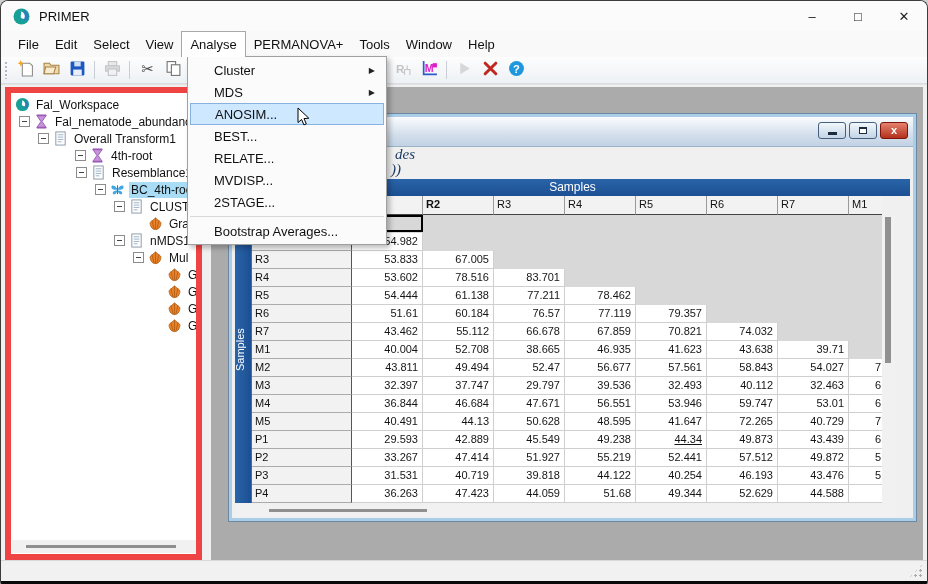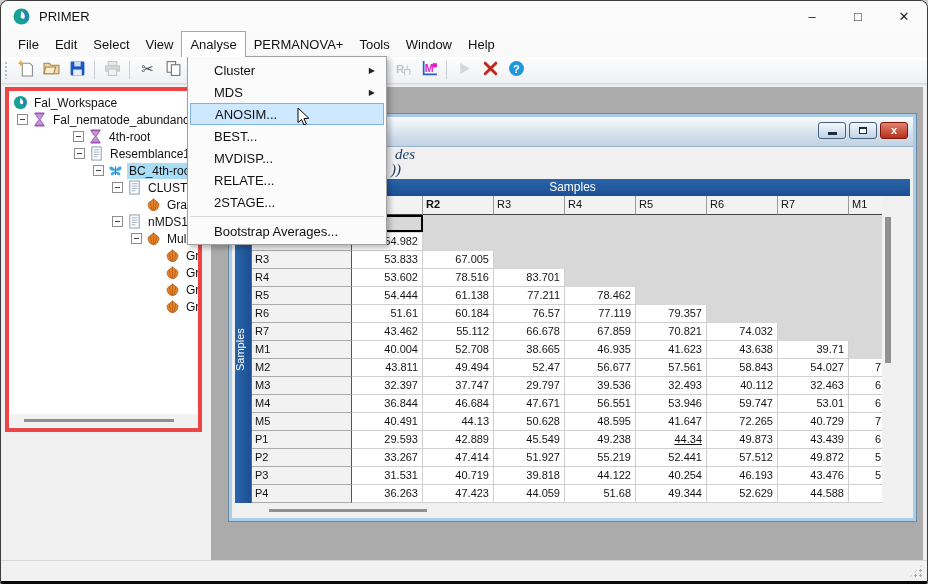--- a/index.html
+++ b/index.html
@@ -19,21 +19,21 @@
   .menu-item.open{background:#ffffff;border:1px solid #a8a8a8;border-bottom:none;z-index:901;}
   
   .toolbar{position:absolute;left:0;top:56px;width:100%;height:27px;background:linear-gradient(#fdfdfd,#eef1f5);border-bottom:1px solid #d9dde2;display:flex;align-items:center;padding-left:3px;}
   .tgrip{width:5px;height:18px;margin-right:3px;background-image:radial-gradient(circle,#b3b9c2 1px,transparent 1.2px);background-size:4px 4px;}
   .tbtn{width:24px;height:24px;margin:0 1px;border:none;background:transparent;display:flex;align-items:center;justify-content:center;padding:0;}
   .tbtn svg{width:17px;height:17px;}
   .tsep{width:1px;height:18px;background:#c9ced6;margin:0 4px;}
   .tspacer{width:178px;}
   
   .main{position:absolute;left:0;top:83px;width:100%;height:477px;background:#f0f0f0;border-top:1px solid #e3e3e3;}
-  .tree-panel{position:absolute;left:4px;top:2px;width:197px;height:345px;background:#fff;border:4px solid #ef4444;overflow:hidden;}
+  .tree-panel{position:absolute;left:4px;top:2px;width:197px;height:473px;background:#fff;border:6px solid #ef4444;overflow:hidden;}
   .tree-row{height:17px;display:flex;align-items:center;font-size:12px;color:#111;white-space:nowrap;}
   .expander{width:11px;height:11px;border:1px solid #8c8c8c;background:#fff;position:relative;flex:none;margin-right:4px;}
   .expander::after{content:"";position:absolute;left:2px;top:4px;width:5px;height:1px;background:#444;}
   .exp-spacer{width:15px;flex:none;}
   .tree-icon{width:15px;height:15px;flex:none;margin-right:4px;}
   .tree-icon svg{width:15px;height:15px;}
   .tree-label{padding:1px 2px;}
   .tree-label.sel{background:#a9dcf5;}
   .tree-hscroll{position:absolute;left:1px;bottom:1px;width:193px;height:13px;background:#f1f1f1;}
   .tree-hscroll .thumb{position:absolute;left:14px;top:5px;width:150px;height:3px;background:#8f8f8f;}
@@ -205,20 +205,28 @@
               </svg></span>
             <span class="tree-label">Fal_Workspace</span>
           </div>
           <div class="tree-row" style="padding-left: 8px;">
             <span class="expander"></span>
             <span class="tree-icon"><svg viewBox="0 0 16 16">
                 <path d="M3 1.5h10L8.6 8 13 14.5H3L7.4 8z" fill="#c793da" stroke="#9a5cb4"></path>
                 <path d="M3 1.5h10M3 14.5h10" stroke="#9a5cb4" stroke-width="2"></path>
               </svg></span>
             <span class="tree-label">Fal_nematode_abundance</span>
+          </div>
+          <div class="tree-row" style="padding-left: 27px;">
+            <span class="expander"></span>
+            <span class="tree-icon"><svg viewBox="0 0 16 16">
+                <rect x="3" y="1" width="10" height="14" fill="#fdfdfd" stroke="#8898a8"></rect>
+                <path d="M5 4h6M5 6.5h6M5 9h6M5 11.5h4" stroke="#9ab0c4"></path>
+              </svg></span>
+            <span class="tree-label">Overall Transform1</span>
           </div>
           <div class="tree-row" style="padding-left: 64px;">
             <span class="expander"></span>
             <span class="tree-icon"><svg viewBox="0 0 16 16">
                 <path d="M3 1.5h10L8.6 8 13 14.5H3L7.4 8z" fill="#c793da" stroke="#9a5cb4"></path>
                 <path d="M3 1.5h10M3 14.5h10" stroke="#9a5cb4" stroke-width="2"></path>
               </svg></span>
             <span class="tree-label">4th-root</span>
           </div>
           <div class="tree-row" style="padding-left: 65px;">
@@ -480,24 +488,24 @@
         <span>MDS</span>
         <span class="arrow">▶</span>
       </div>
       <div class="dd-row hl">
         <span>ANOSIM...</span>
       </div>
       <div class="dd-row">
         <span>BEST...</span>
       </div>
       <div class="dd-row">
+        <span>RELATE...</span>
+      </div>
+      <div class="dd-row">
         <span>MVDISP...</span>
-      </div>
-      <div class="dd-row">
-        <span>RELATE...</span>
       </div>
       <div class="dd-row">
         <span>2STAGE...</span>
       </div>
       <div class="dd-sep"></div>
       <div class="dd-row">
         <span>Bootstrap Averages...</span>
       </div>
     </div>
 

